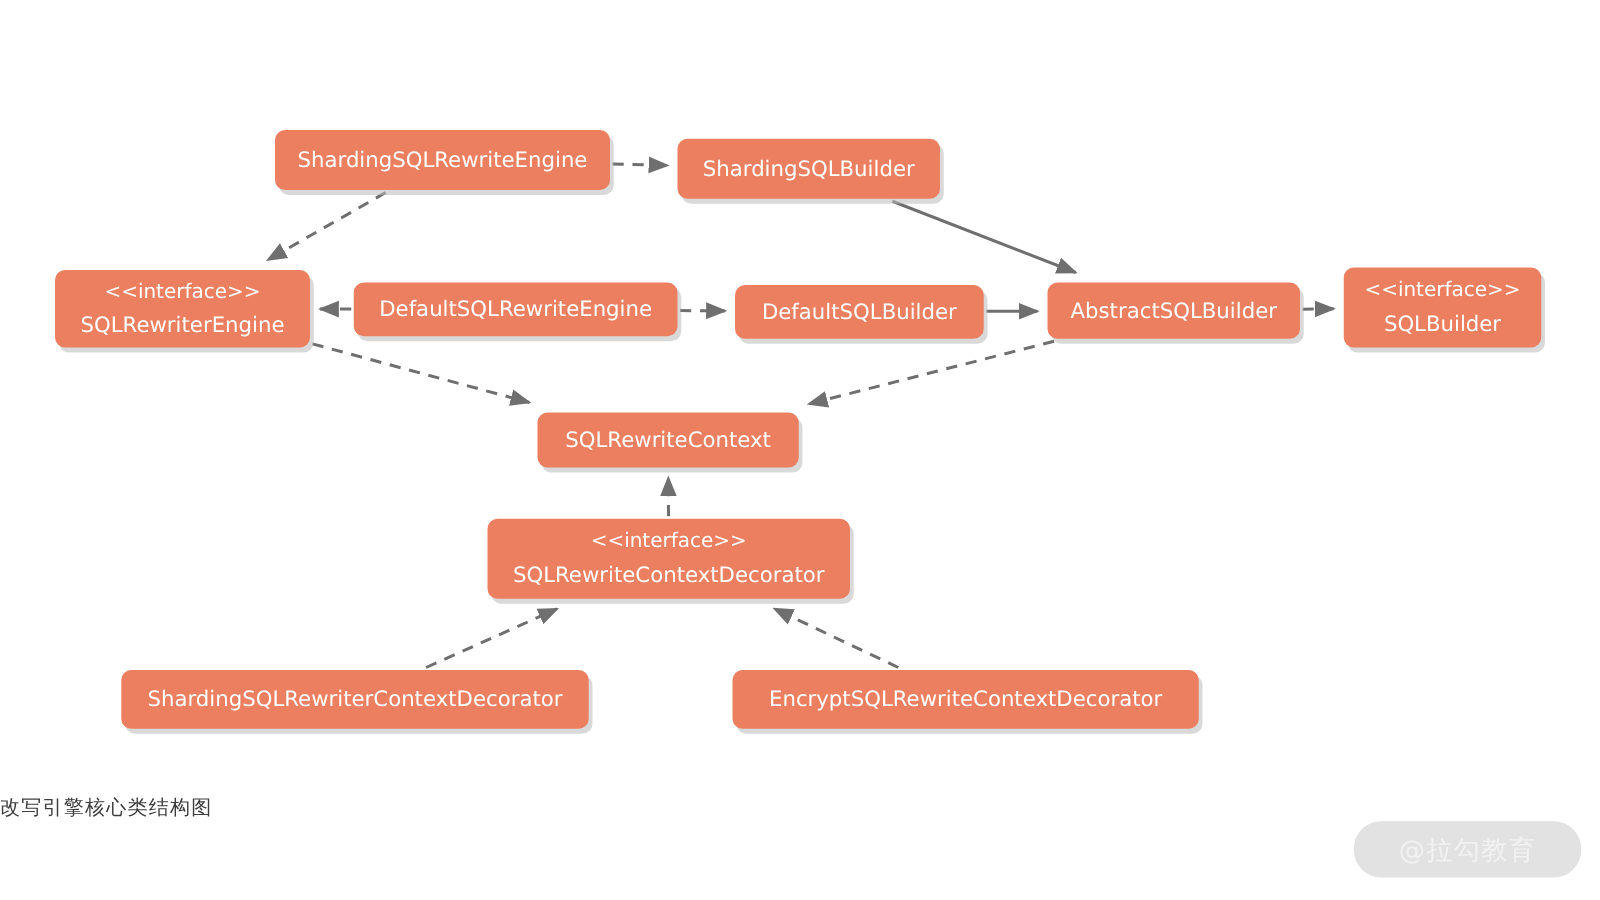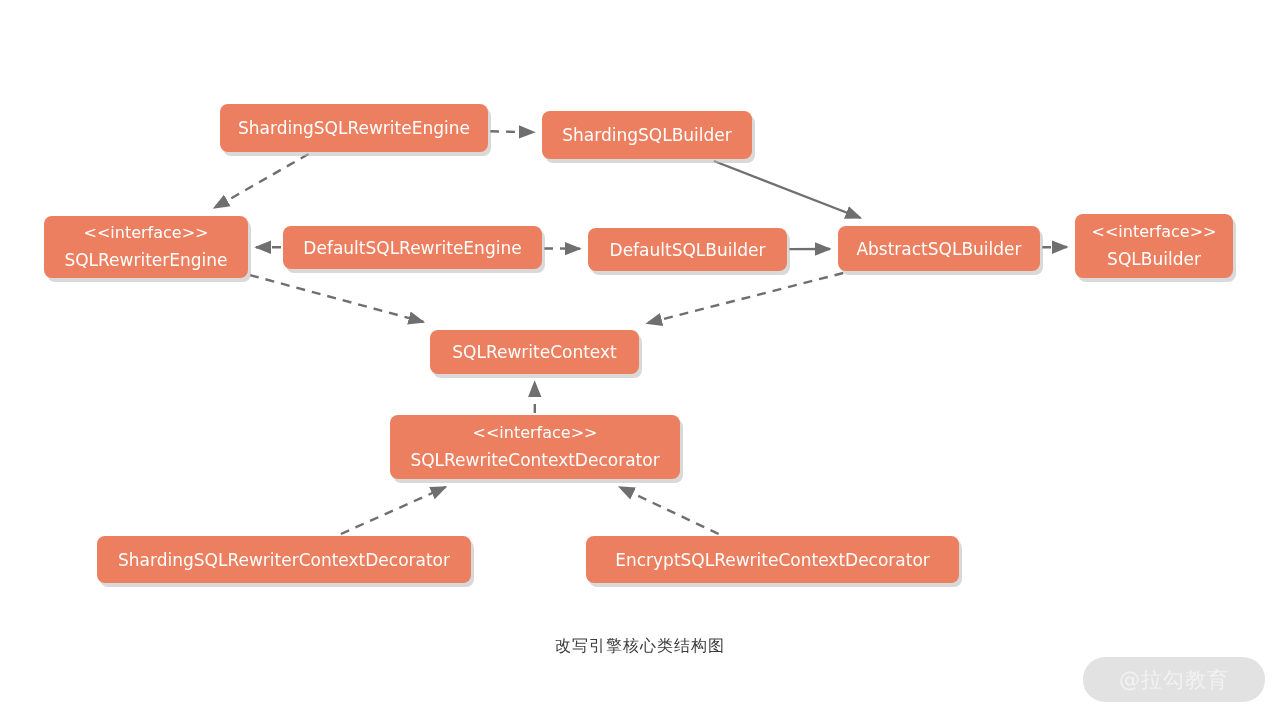--- a/index.html
+++ b/index.html
@@ -52,21 +52,21 @@
   }
   .edge.dashed {
     stroke-dasharray: 9 7;
   }
 
   .caption {
     position: absolute;
     left: 0;
     top: 636px;
     width: 1280px;
-    text-align: center;
+    text-align: left;
     font-family: "DejaVu Sans", "Liberation Sans", sans-serif;
     font-size: 16px;
     color: #3c3c3c;
     letter-spacing: 1px;
   }
 
   .watermark {
     position: absolute;
     left: 1083px;
     top: 657px;

